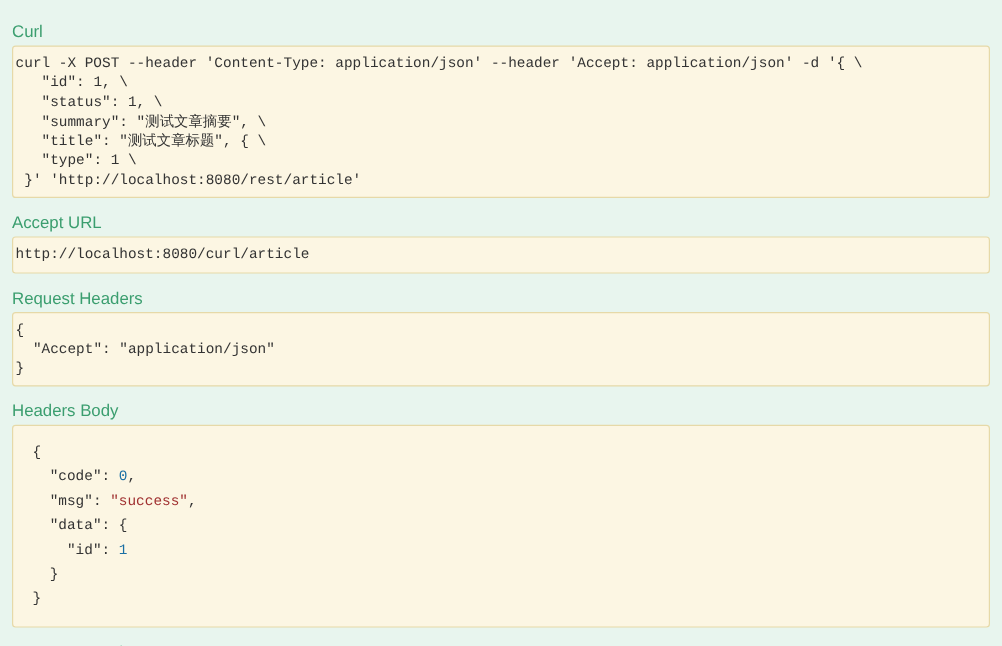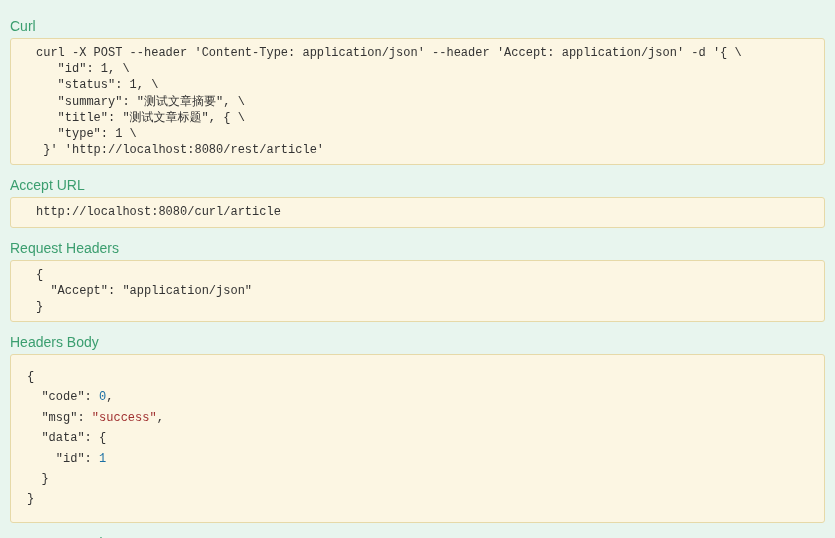--- a/index.html
+++ b/index.html
@@ -14,21 +14,21 @@
   }
   .section-title {
     color: #3b9e6f;
     font-size: 14px;
     margin: 12px 0 4px 4px;
   }
   .code-block {
     background: #fcf6e3;
     border: 1px solid #e6d9a8;
     border-radius: 3px;
-    padding: 6px 25px;
+    padding: 6px 2px;
     margin: 0 4px 10px 4px;
     font-family: "Courier New", Courier, monospace;
     font-size: 12px;
     line-height: 1.35;
     white-space: pre-wrap;
     word-break: break-word;
     color: #333;
   }
   .code-block.big { padding: 12px 16px; line-height: 1.7; }
   .num { color: #1a6fa4; }

